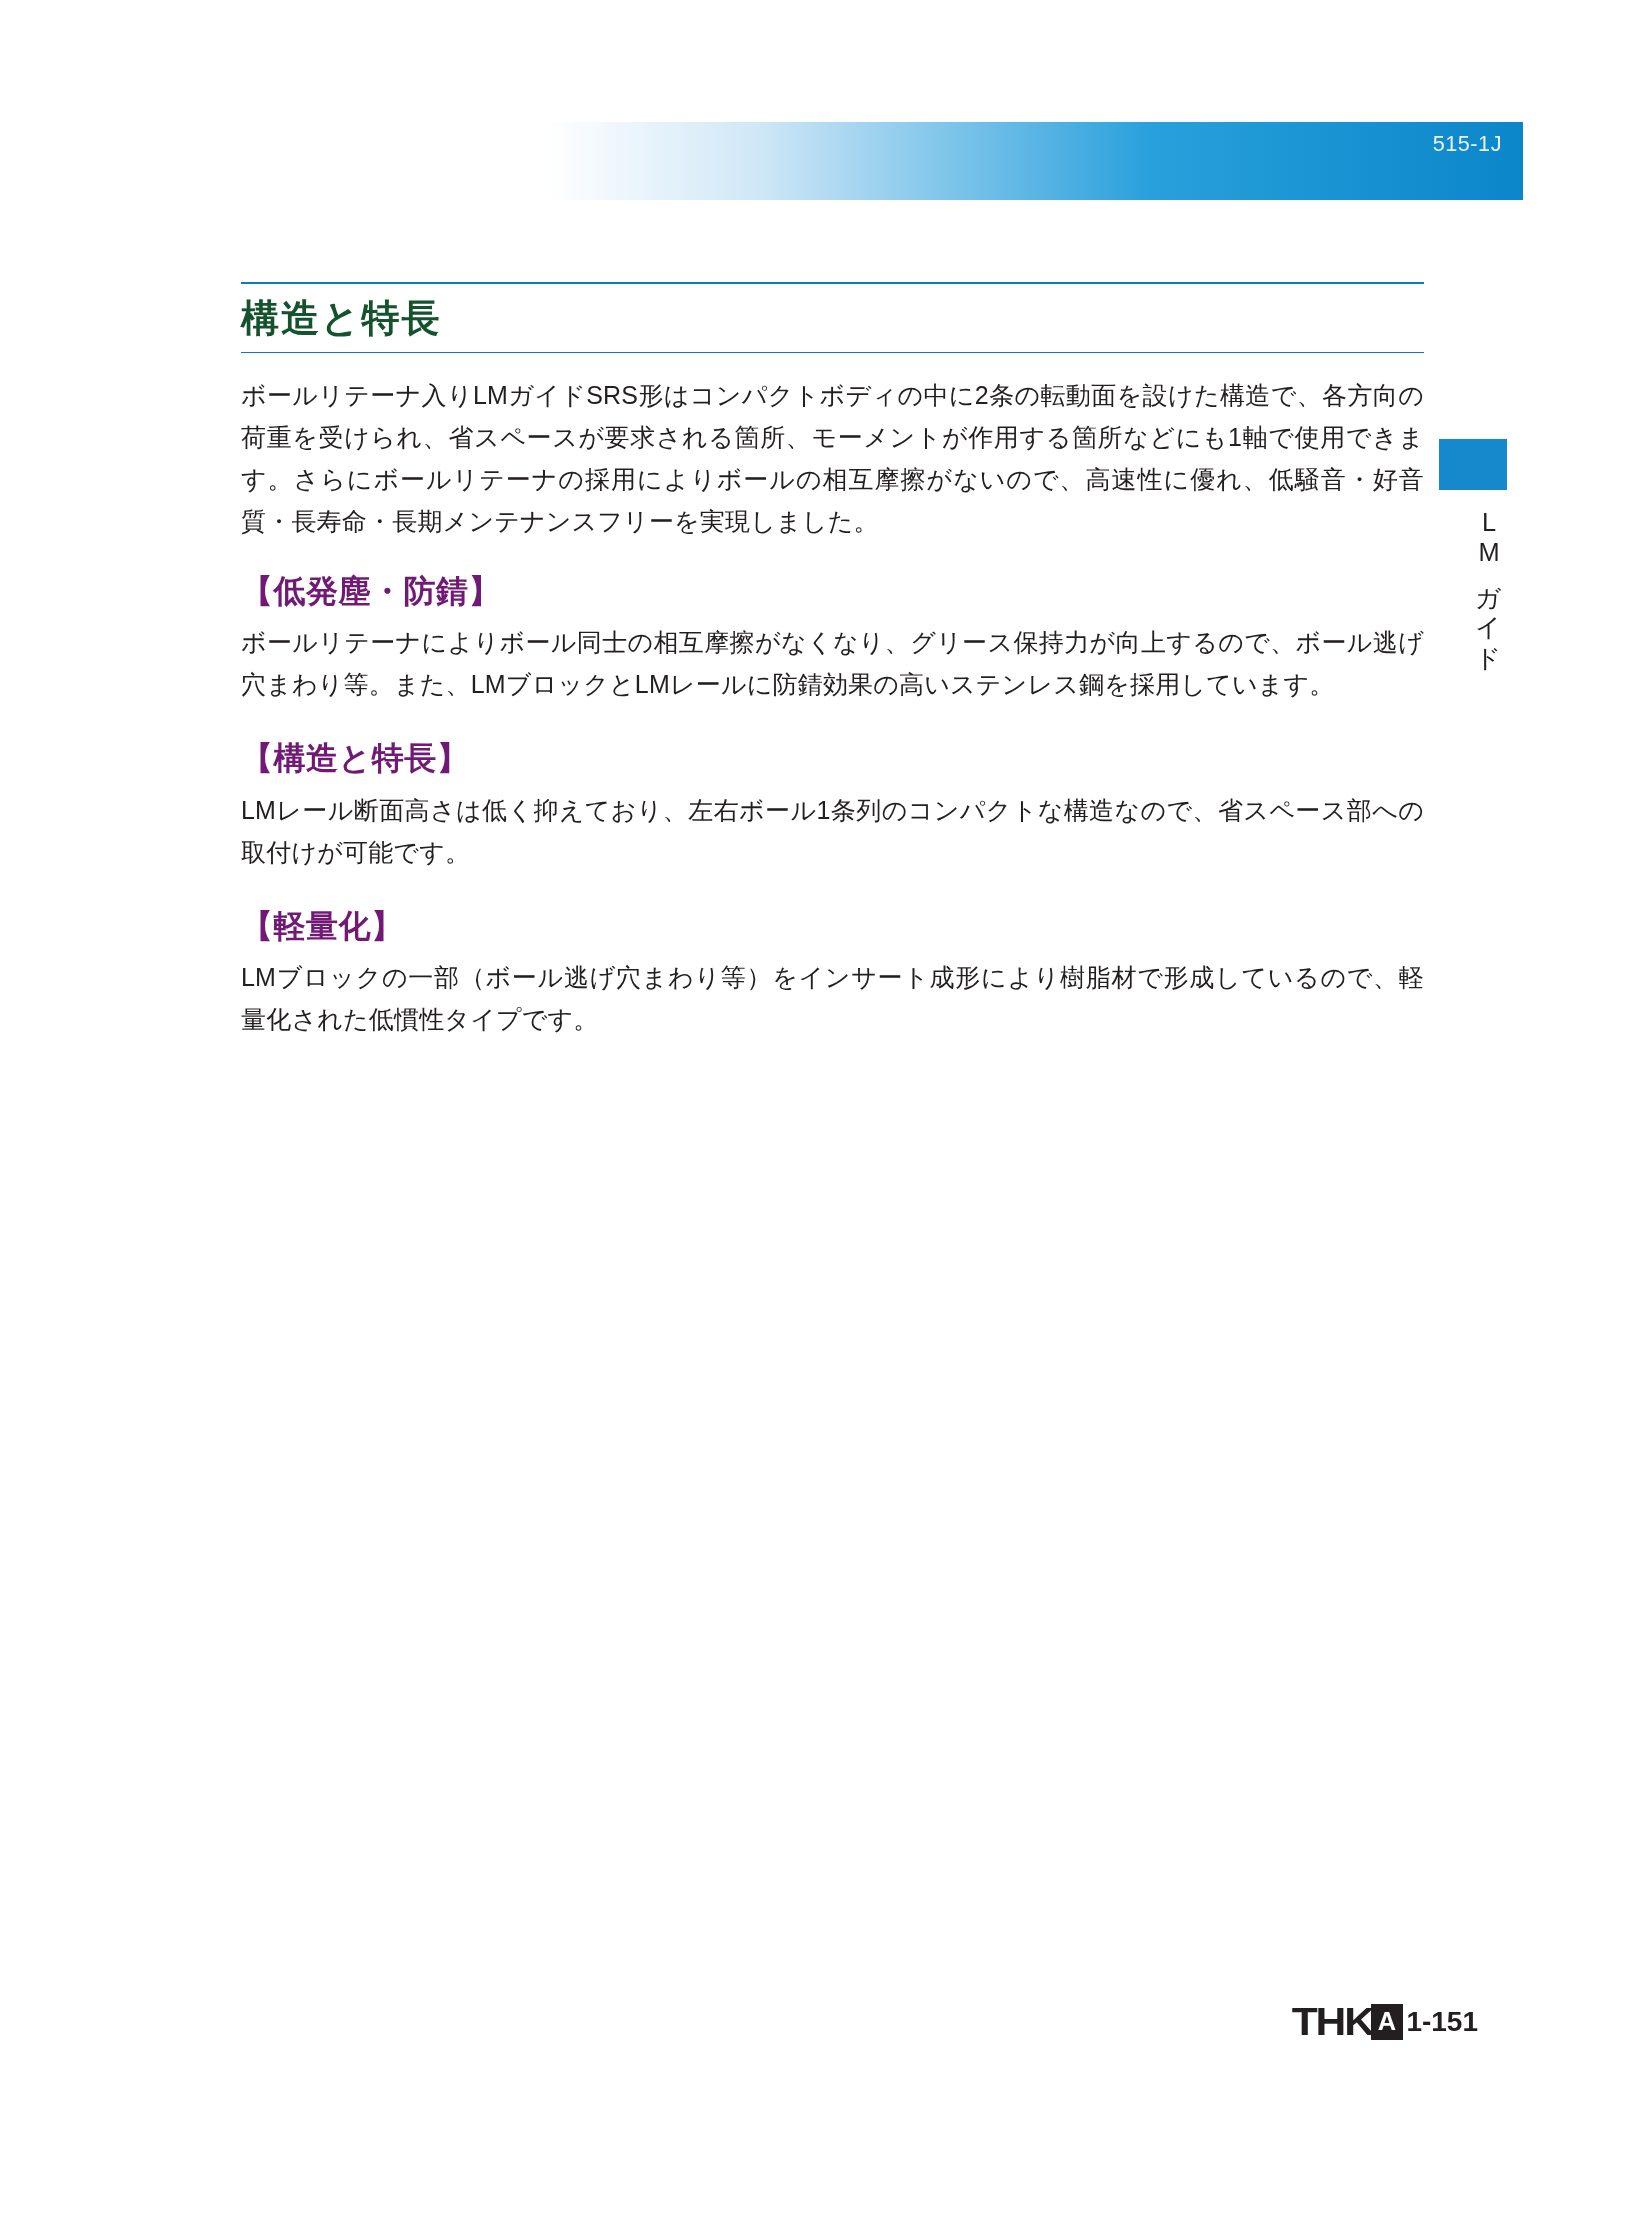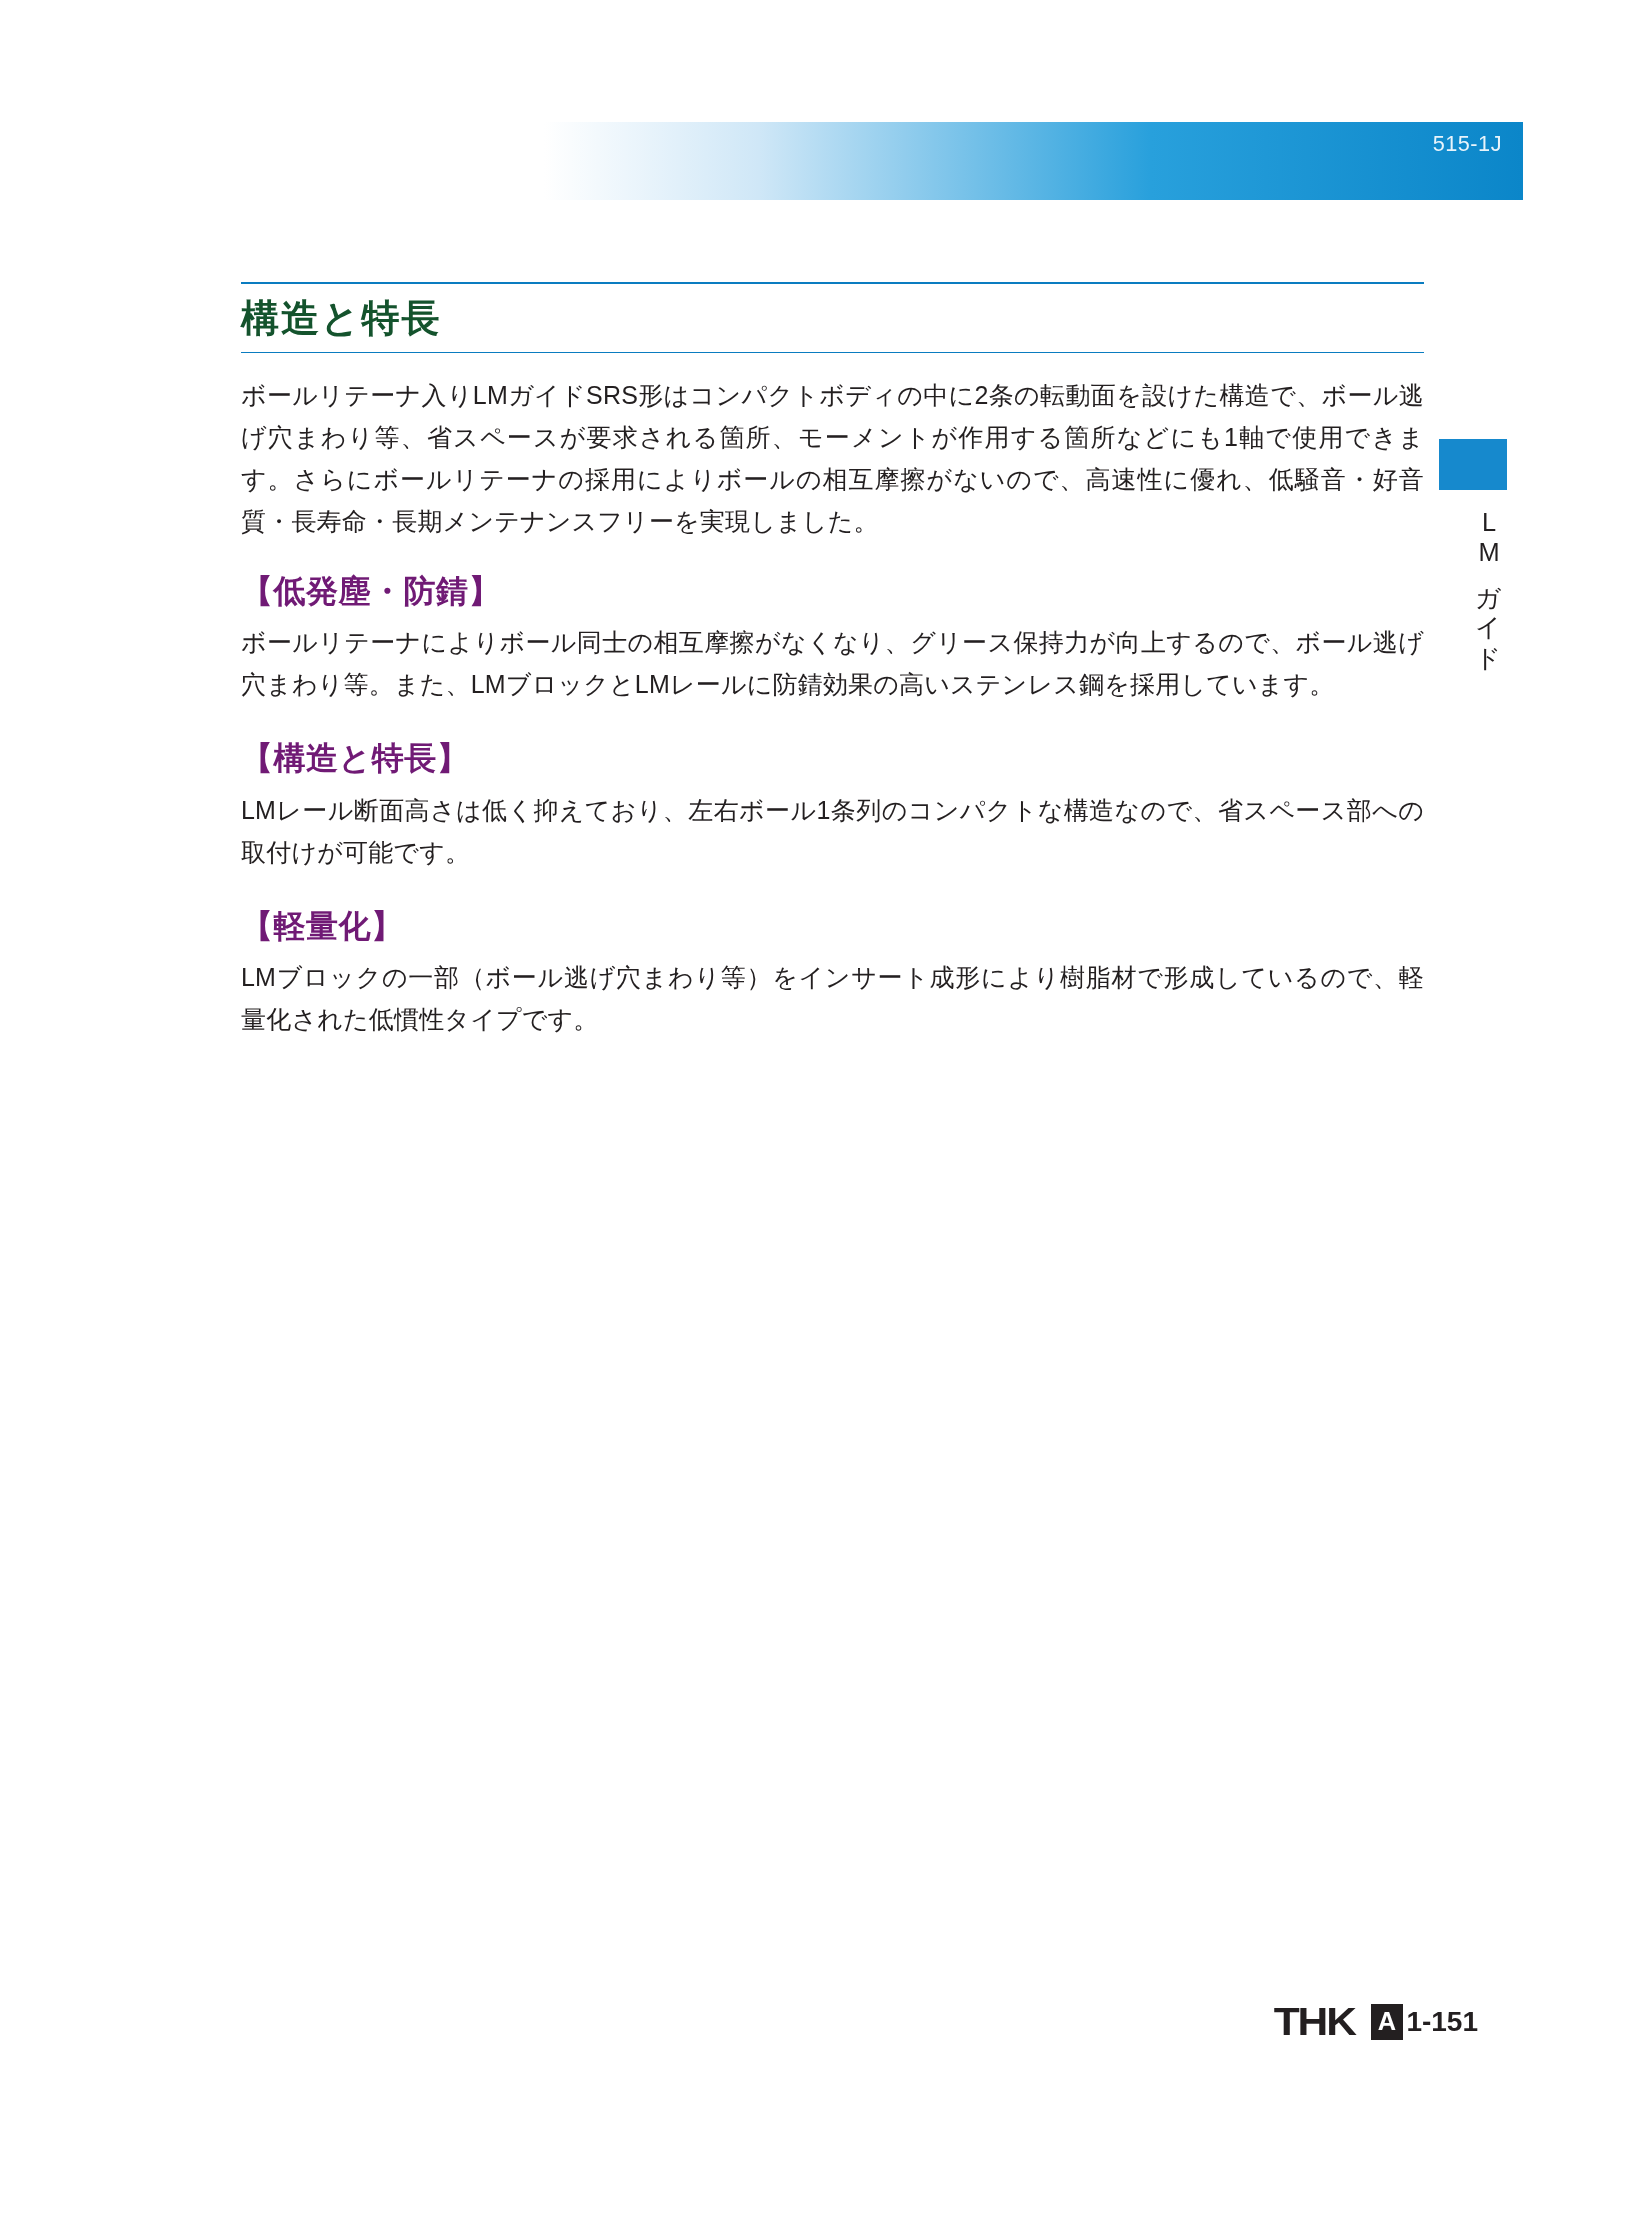--- a/index.html
+++ b/index.html
@@ -131,21 +131,21 @@
   
   .footer {
     position: absolute;
     left: 1083px;
     top: 1994px;
     width: 395px;
     height: 56px;
     display: flex;
     align-items: center;
     justify-content: flex-end;
-    gap: 21px;
+    gap: 3px;
   }
   .thk-logo {
     font-family: "Liberation Sans", sans-serif;
     font-size: 38px;
     font-weight: bold;
     letter-spacing: -1.9px;
     color: #231f20;
     transform: scaleX(1.12);
   }
   .page-no-wrap {
@@ -181,21 +181,21 @@
 
   <div class="side-tab"></div>
   <div class="side-tab-label">LMガイド</div>
 
   <div class="content">
 
     <div class="rule-top"></div>
     <h1 class="section-title">構造と特長</h1>
     <div class="rule-bottom"></div>
 
-    <p class="body-text">ボールリテーナ入りLMガイドSRS形はコンパクトボディの中に2条の転動面を設けた構造で、ボール逃げ穴まわり等、省スペースが要求される箇所、モーメントが作用する箇所などにも1軸で使用できます。さらにボールリテーナの採用によりボールの相互摩擦がないので、高速性に優れ、低騒音・好音質・長寿命・長期メンテナンスフリーを実現しました。</p>
+    <p class="body-text">ボールリテーナ入りLMガイドSRS形はコンパクトボディの中に2条の転動面を設けた構造で、各方向の荷重を受けられ、省スペースが要求される箇所、モーメントが作用する箇所などにも1軸で使用できます。さらにボールリテーナの採用によりボールの相互摩擦がないので、高速性に優れ、低騒音・好音質・長寿命・長期メンテナンスフリーを実現しました。</p>
 
     <div class="sub-block">
       <h2 class="sub-head">【低発塵・防錆】</h2>
       <p class="body-text">ボールリテーナによりボール同士の相互摩擦がなくなり、グリース保持力が向上するので、ボール逃げ穴まわり等。また、LMブロックとLMレールに防錆効果の高いステンレス鋼を採用しています。</p>
     </div>
 
     <div class="sub-block">
       <h2 class="sub-head">【構造と特長】</h2>
       <p class="body-text">LMレール断面高さは低く抑えており、左右ボール1条列のコンパクトな構造なので、省スペース部への取付けが可能です。</p>
     </div>

